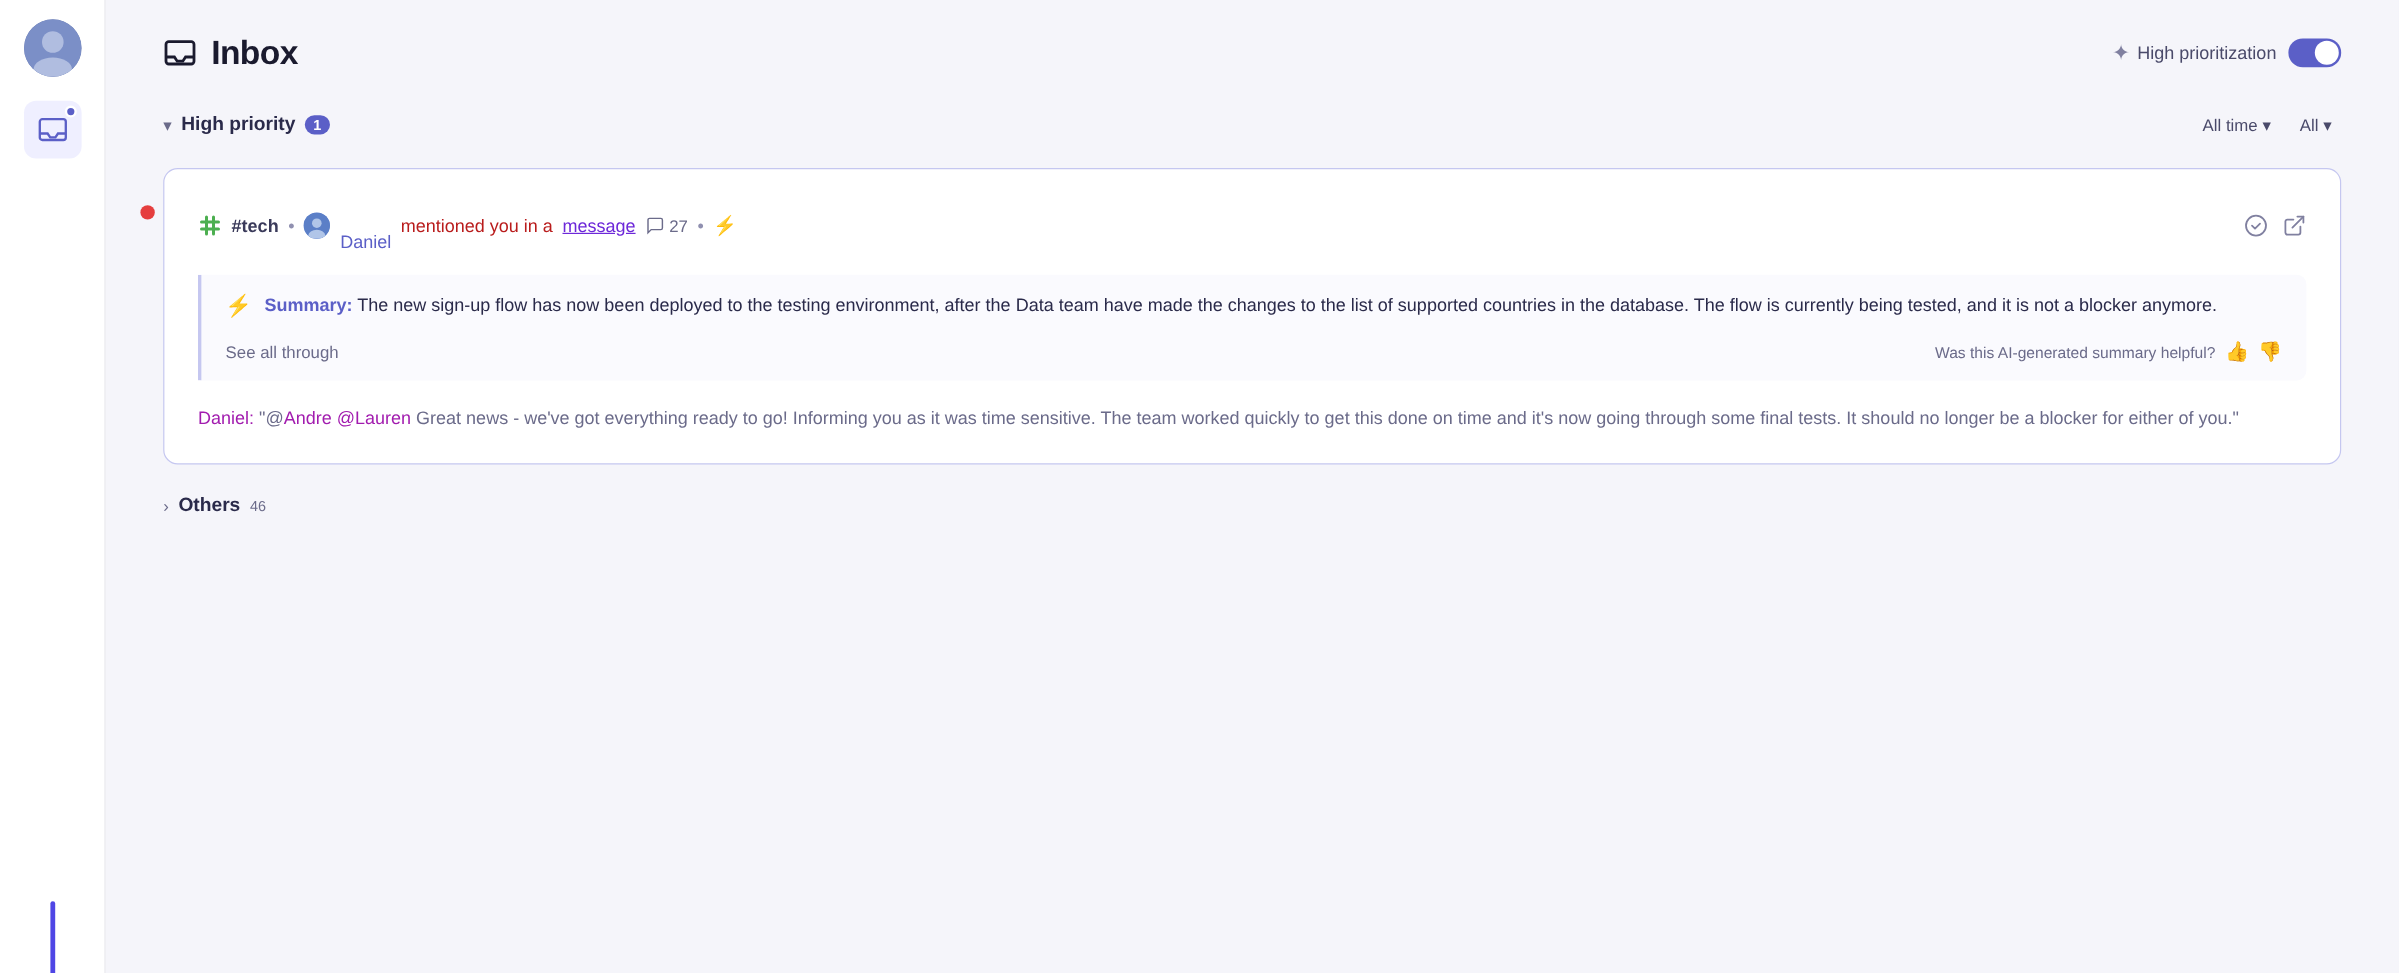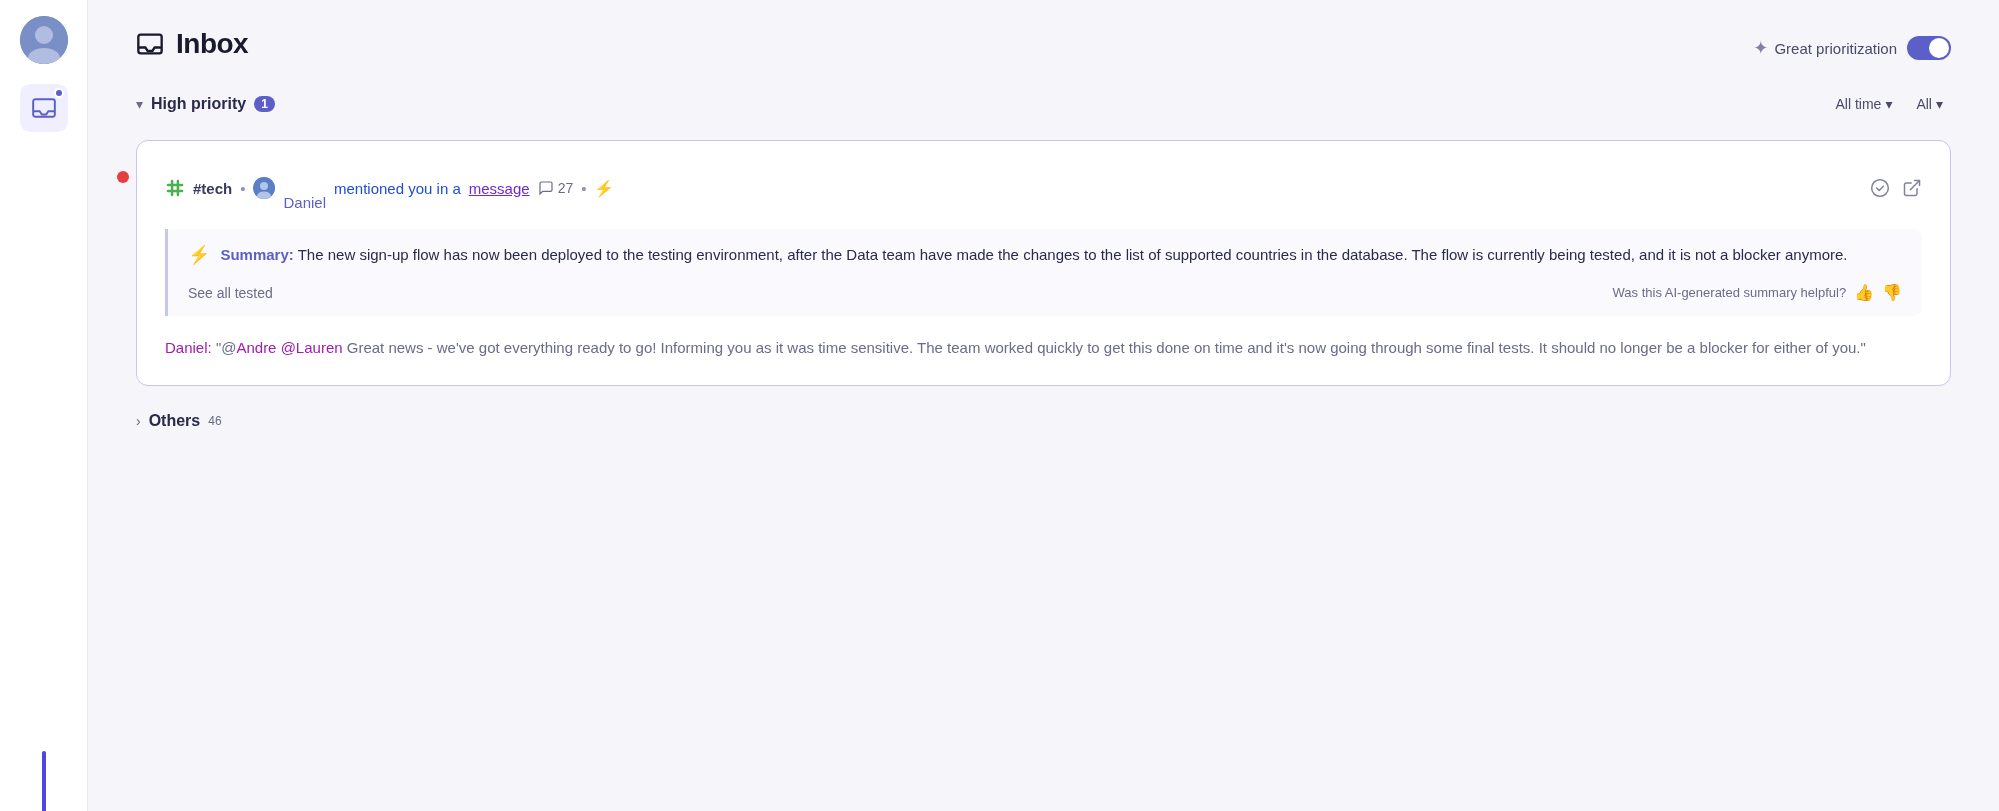--- a/index.html
+++ b/index.html
@@ -83,21 +83,21 @@
       flex: 1;
       background: #f5f5fa;
       display: flex;
       flex-direction: column;
       padding: 0;
     }
 
     
     .header {
       display: flex;
-      align-items: flex-end;
+      align-items: center;
       justify-content: space-between;
       padding: 28px 48px 20px 48px;
       background: #f5f5fa;
     }
 
     .header-left {
       display: flex;
       align-items: center;
       gap: 12px;
     }
@@ -282,21 +282,21 @@
     }
 
     .sender-name {
       color: #5b5fc7;
       font-weight: 500;
       cursor: pointer;
       margin-top: 29px;
     }
 
     .mention-text {
-      color: #1d4ed8;
+      color: #b91c1c;
     }
 
     .message-link {
       color: #6d28d9;
       text-decoration: underline;
       cursor: pointer;
     }
 
     .comment-count {
       display: flex;
@@ -460,21 +460,21 @@
         <svg width="28" height="28" viewBox="0 0 24 24" fill="none">
           <rect x="2" y="4" width="20" height="16" rx="2" stroke="#1a1a2e" stroke-width="2" fill="none"></rect>
           <path d="M2 15h6l2 3h4l2-3h6" stroke="#1a1a2e" stroke-width="2" fill="none"></path>
         </svg>
       </div>
       <h1 class="header-title">Inbox</h1>
     </div>
     <div class="header-right">
       <div class="smart-prioritization-label">
         <span class="sparkle-icon">✦</span>
-        <span>Great prioritization</span>
+        <span>High prioritization</span>
       </div>
       <div class="toggle"></div>
     </div>
   </div>
 
   <div class="content">
 
     <div class="section-header">
       <div class="section-header-left">
         <span class="chevron-icon">▾</span>
@@ -548,21 +548,21 @@
 
       <div class="summary-block">
         <div class="summary-header">
           <span class="summary-lightning">⚡</span>
           <p class="summary-text">
             <span class="summary-label">Summary:</span>
             <span>The new sign-up flow has now been deployed to the testing environment, after the Data team have made the changes to the list of supported countries in the database. The flow is currently being tested, and it is not a blocker anymore.</span>
           </p>
         </div>
         <div class="summary-footer">
-          <a class="see-all-inputs">See all tested</a>
+          <a class="see-all-inputs">See all through</a>
           <div class="ai-helpful">
             <span>Was this AI-generated summary helpful?</span>
             <button class="thumbs-btn">👍</button>
             <button class="thumbs-btn">👎</button>
           </div>
         </div>
       </div>
 
       <div class="message-body">
         <span class="mention">Daniel:</span>

